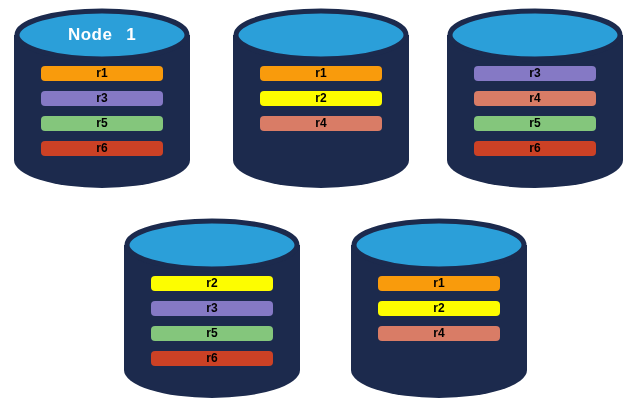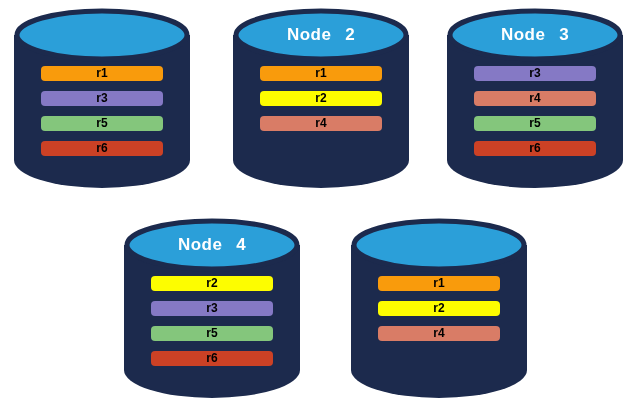--- a/index.html
+++ b/index.html
@@ -63,61 +63,59 @@
 </head>
 <body>
 
 <div id="canvas">
     <div class="node" style="left: 12px; top: 8px;">
     <svg viewBox="0 0 180 182">
       <ellipse class="cyl-bottom" cx="90" cy="152" rx="88" ry="28" fill="#1C2A4D"></ellipse>
       <rect class="cyl-rect" x="2" y="27" width="176" height="125" fill="#1C2A4D"></rect>
       <ellipse class="cyl-top" cx="90" cy="27" rx="85" ry="24" stroke-width="5" fill="#2B9FD9" stroke="#1C2A4D"></ellipse>
     </svg>
+    <div class="node-title" style="color: rgb(255, 255, 255);">Node 1</div>
     <div class="replica-list">
         <div class="replica-bar" style="background: rgb(249, 155, 12); color: rgb(0, 0, 0);">r1</div>
         <div class="replica-bar" style="background: rgb(133, 121, 197); color: rgb(0, 0, 0);">r3</div>
         <div class="replica-bar" style="background: rgb(132, 198, 124); color: rgb(0, 0, 0);">r5</div>
         <div class="replica-bar" style="background: rgb(204, 65, 37); color: rgb(0, 0, 0);">r6</div>
       </div>
   </div>
     <div class="node" style="left: 231px; top: 8px;">
     <svg viewBox="0 0 180 182">
       <ellipse class="cyl-bottom" cx="90" cy="152" rx="88" ry="28" fill="#1C2A4D"></ellipse>
       <rect class="cyl-rect" x="2" y="27" width="176" height="125" fill="#1C2A4D"></rect>
       <ellipse class="cyl-top" cx="90" cy="27" rx="85" ry="24" stroke-width="5" fill="#2B9FD9" stroke="#1C2A4D"></ellipse>
     </svg>
-    <div class="node-title" style="color: rgb(255, 255, 255);">Node 2</div>
     <div class="replica-list">
         <div class="replica-bar" style="background: rgb(249, 155, 12); color: rgb(0, 0, 0);">r1</div>
         <div class="replica-bar" style="background: rgb(253, 253, 0); color: rgb(0, 0, 0);">r2</div>
         <div class="replica-bar" style="background: rgb(217, 124, 102); color: rgb(0, 0, 0);">r4</div>
       </div>
   </div>
     <div class="node" style="left: 445px; top: 8px;">
     <svg viewBox="0 0 180 182">
       <ellipse class="cyl-bottom" cx="90" cy="152" rx="88" ry="28" fill="#1C2A4D"></ellipse>
       <rect class="cyl-rect" x="2" y="27" width="176" height="125" fill="#1C2A4D"></rect>
       <ellipse class="cyl-top" cx="90" cy="27" rx="85" ry="24" stroke-width="5" fill="#2B9FD9" stroke="#1C2A4D"></ellipse>
     </svg>
-    <div class="node-title" style="color: rgb(255, 255, 255);">Node 3</div>
     <div class="replica-list">
         <div class="replica-bar" style="background: rgb(133, 121, 197); color: rgb(0, 0, 0);">r3</div>
         <div class="replica-bar" style="background: rgb(217, 124, 102); color: rgb(0, 0, 0);">r4</div>
         <div class="replica-bar" style="background: rgb(132, 198, 124); color: rgb(0, 0, 0);">r5</div>
         <div class="replica-bar" style="background: rgb(204, 65, 37); color: rgb(0, 0, 0);">r6</div>
       </div>
   </div>
     <div class="node" style="left: 122px; top: 218px;">
     <svg viewBox="0 0 180 182">
       <ellipse class="cyl-bottom" cx="90" cy="152" rx="88" ry="28" fill="#1C2A4D"></ellipse>
       <rect class="cyl-rect" x="2" y="27" width="176" height="125" fill="#1C2A4D"></rect>
       <ellipse class="cyl-top" cx="90" cy="27" rx="85" ry="24" stroke-width="5" fill="#2B9FD9" stroke="#1C2A4D"></ellipse>
     </svg>
-    <div class="node-title" style="color: rgb(255, 255, 255);">Node 4</div>
     <div class="replica-list">
         <div class="replica-bar" style="background: rgb(253, 253, 0); color: rgb(0, 0, 0);">r2</div>
         <div class="replica-bar" style="background: rgb(133, 121, 197); color: rgb(0, 0, 0);">r3</div>
         <div class="replica-bar" style="background: rgb(132, 198, 124); color: rgb(0, 0, 0);">r5</div>
         <div class="replica-bar" style="background: rgb(204, 65, 37); color: rgb(0, 0, 0);">r6</div>
       </div>
   </div>
     <div class="node" style="left: 349px; top: 218px;">
     <svg viewBox="0 0 180 182">
       <ellipse class="cyl-bottom" cx="90" cy="152" rx="88" ry="28" fill="#1C2A4D"></ellipse>

